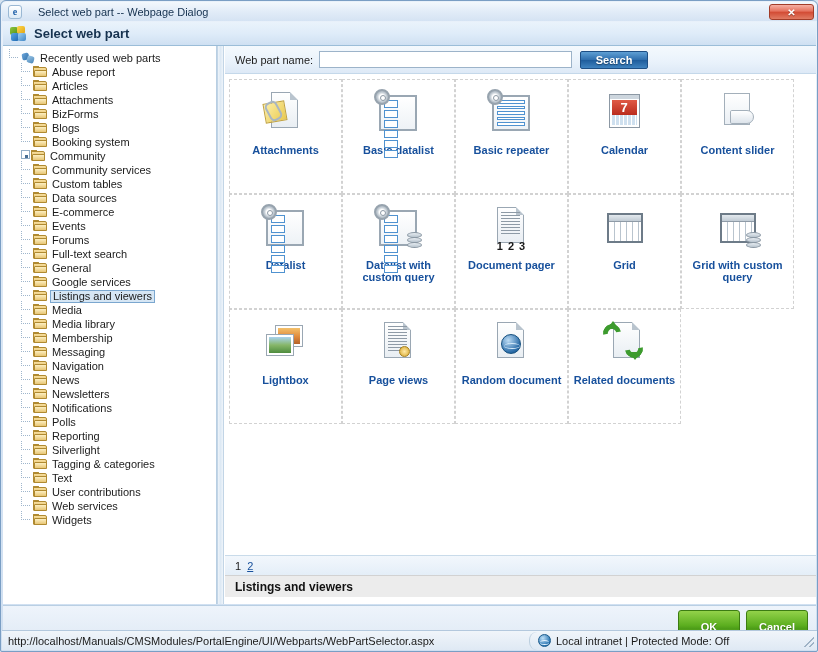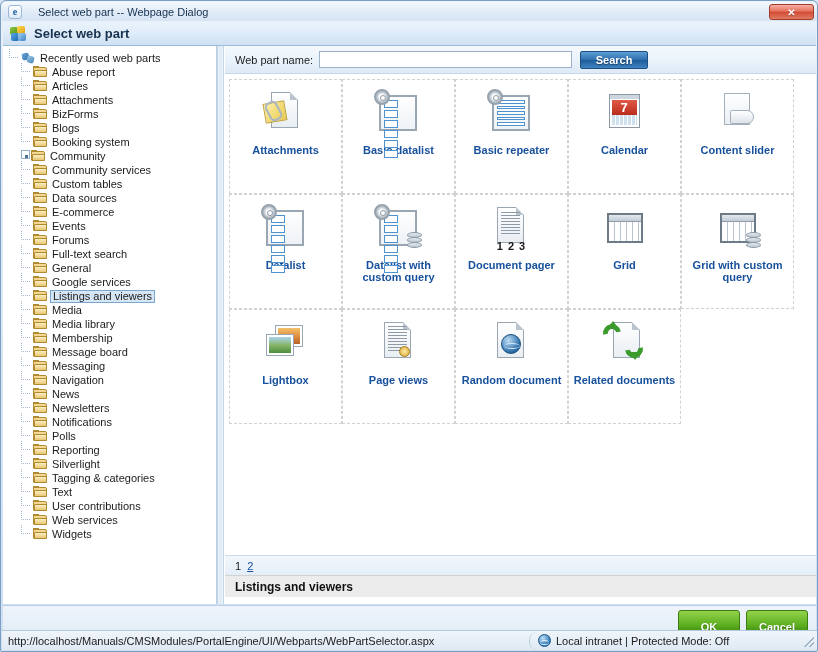--- a/index.html
+++ b/index.html
@@ -633,29 +633,20 @@
             </span>
             <span class="tlabel">Membership</span>
           </div>
           <div class="tnode ind2">
             <span class="dash"></span>
             <span class="folder">
               <span class="f-tab"></span>
               <span class="f-back"></span>
               <span class="f-front"></span>
             </span>
-            <span class="tlabel">Message board</span>
-          </div>
-          <div class="tnode ind2">
-            <span class="dash"></span>
-            <span class="folder">
-              <span class="f-tab"></span>
-              <span class="f-back"></span>
-              <span class="f-front"></span>
-            </span>
             <span class="tlabel">Messaging</span>
           </div>
           <div class="tnode ind2">
             <span class="dash"></span>
             <span class="folder">
               <span class="f-tab"></span>
               <span class="f-back"></span>
               <span class="f-front"></span>
             </span>
             <span class="tlabel">Navigation</span>

